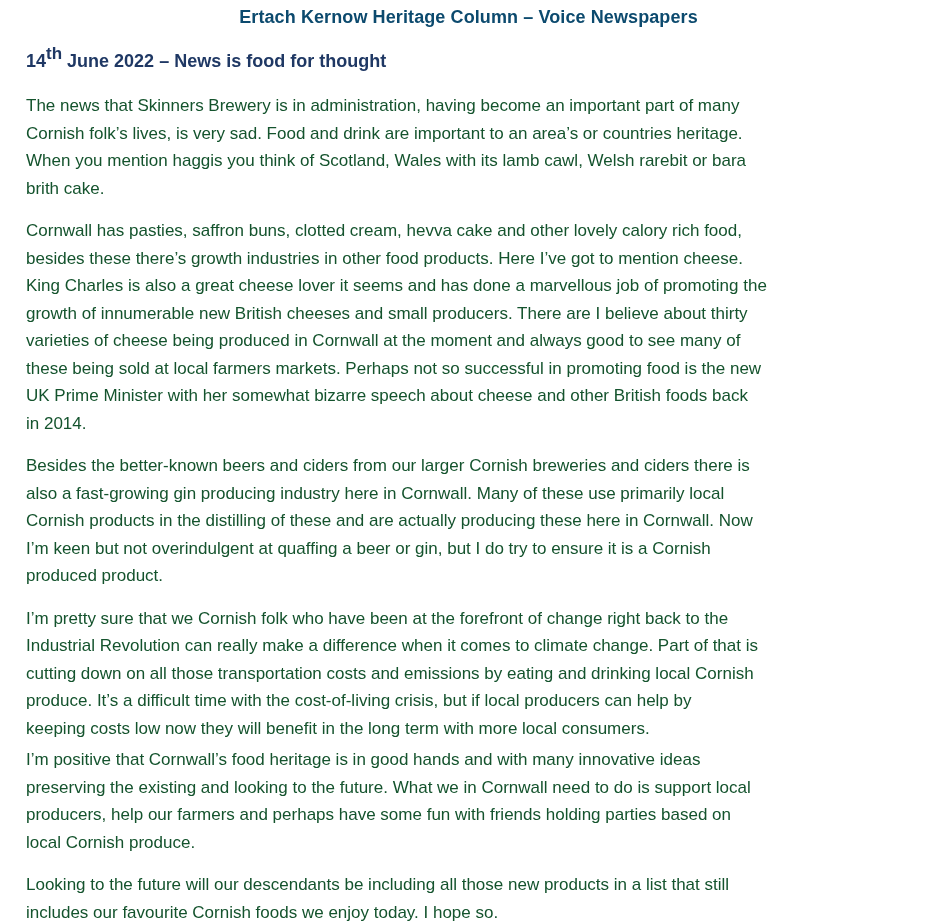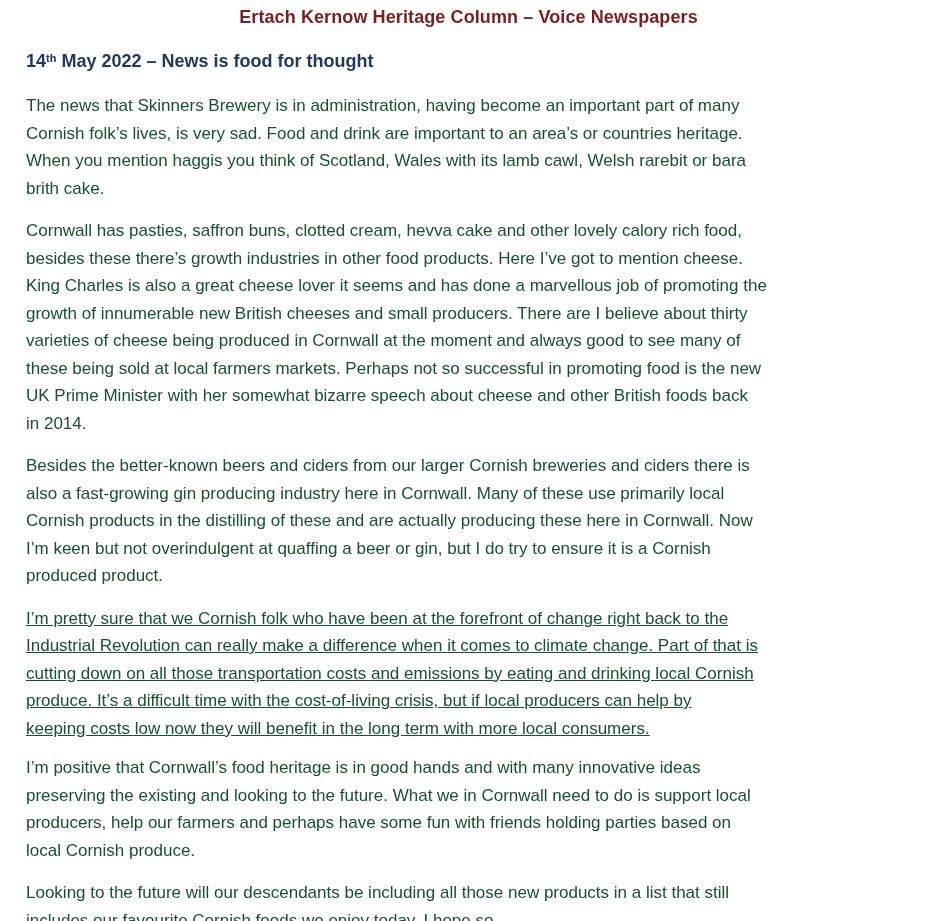--- a/index.html
+++ b/index.html
@@ -13,65 +13,64 @@
     width: 937px;
     height: 921px;
     padding: 6px 26px 0 26px;
     overflow: hidden;
     background: #ffffff;
     font-family: "Liberation Sans", sans-serif;
   }
   .doc-title {
     margin: 0;
     text-align: center;
-    color: #7f1d1d;
+    color: #0c4a6e;
     font-size: 18px;
     font-weight: bold;
     line-height: 22px;
     letter-spacing: 0.1px;
   }
   .doc-heading {
     margin: 22px 0 0 0;
     color: #1f3864;
     font-size: 18px;
     font-weight: bold;
     line-height: 22px;
   }
   .doc-heading sup {
-    font-size: 11px;
+    font-size: 17px;
     line-height: 0;
     vertical-align: baseline;
     position: relative;
     top: -0.5em;
   }
   .article-body {
     margin-top: 20px;
   }
   .para {
     margin: 0 0 15px 0;
     color: #14532d;
     font-size: 17px;
     line-height: 27.5px;
     white-space: pre-line;
   }
   .para.no-gap {
-    margin-bottom: 12px;
-    text-decoration: underline;
+    margin-bottom: 4px;
   }
   .para.last {
     margin-bottom: 0;
   }
 </style>
 </head>
 <body>
 
 <div class="page">
   <h1 class="doc-title">Ertach Kernow Heritage Column – Voice Newspapers</h1>
 
-  <h2 class="doc-heading"><span>14</span><sup>th</sup><span> May 2022 – News is food for thought</span></h2>
+  <h2 class="doc-heading"><span>14</span><sup>th</sup><span> June 2022 – News is food for thought</span></h2>
 
   <div class="article-body">
     <p class="para">The news that Skinners Brewery is in administration, having become an important part of many
 Cornish folk’s lives, is very sad. Food and drink are important to an area’s or countries heritage.
 When you mention haggis you think of Scotland, Wales with its lamb cawl, Welsh rarebit or bara
 brith cake.</p>
     <p class="para">Cornwall has pasties, saffron buns, clotted cream, hevva cake and other lovely calory rich food,
 besides these there’s growth industries in other food products. Here I’ve got to mention cheese.
 King Charles is also a great cheese lover it seems and has done a marvellous job of promoting the
 growth of innumerable new British cheeses and small producers. There are I believe about thirty

